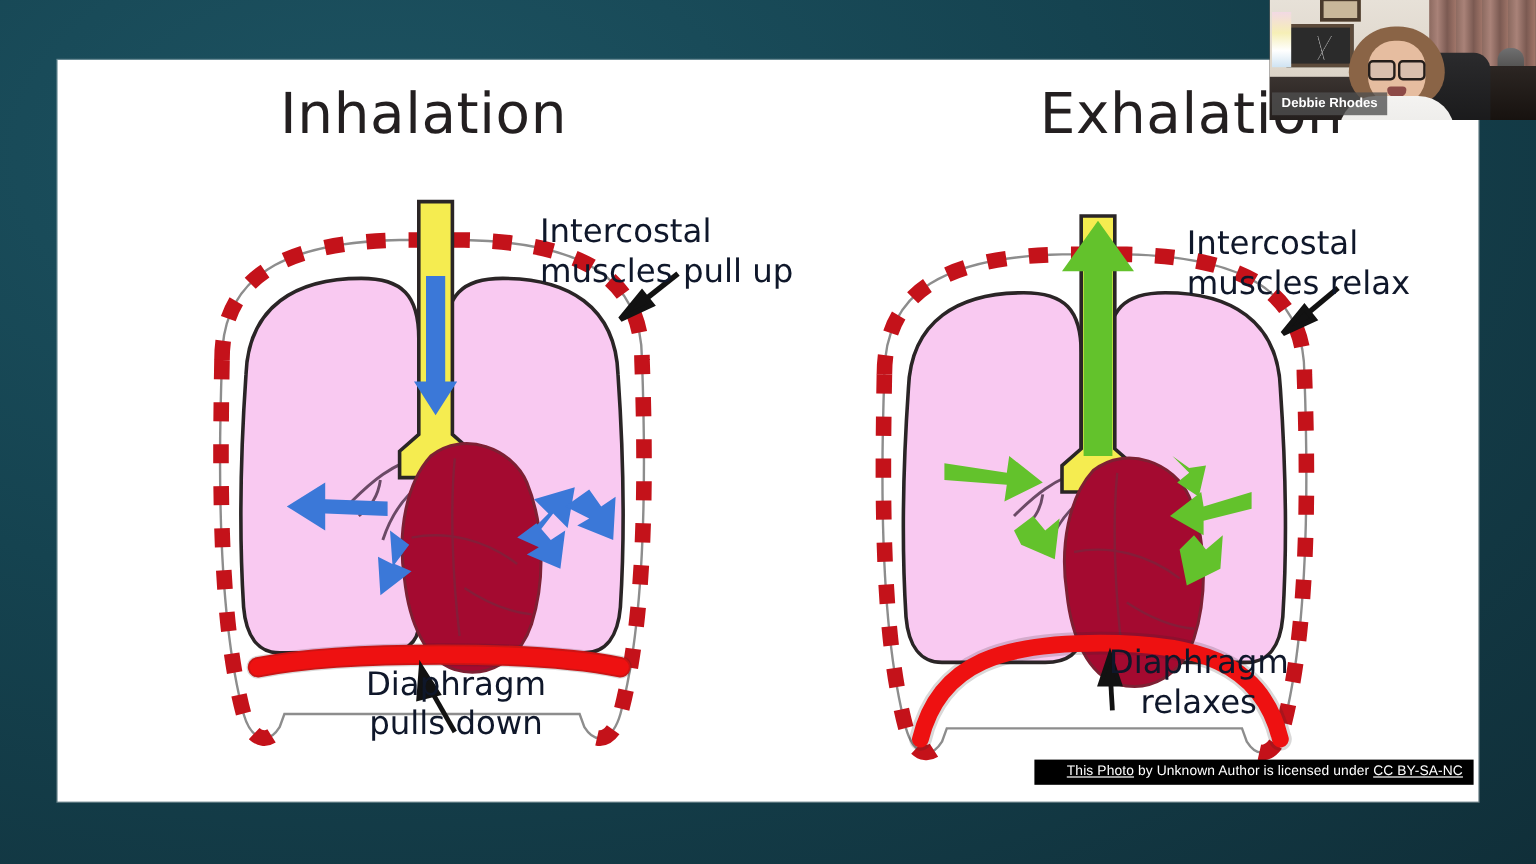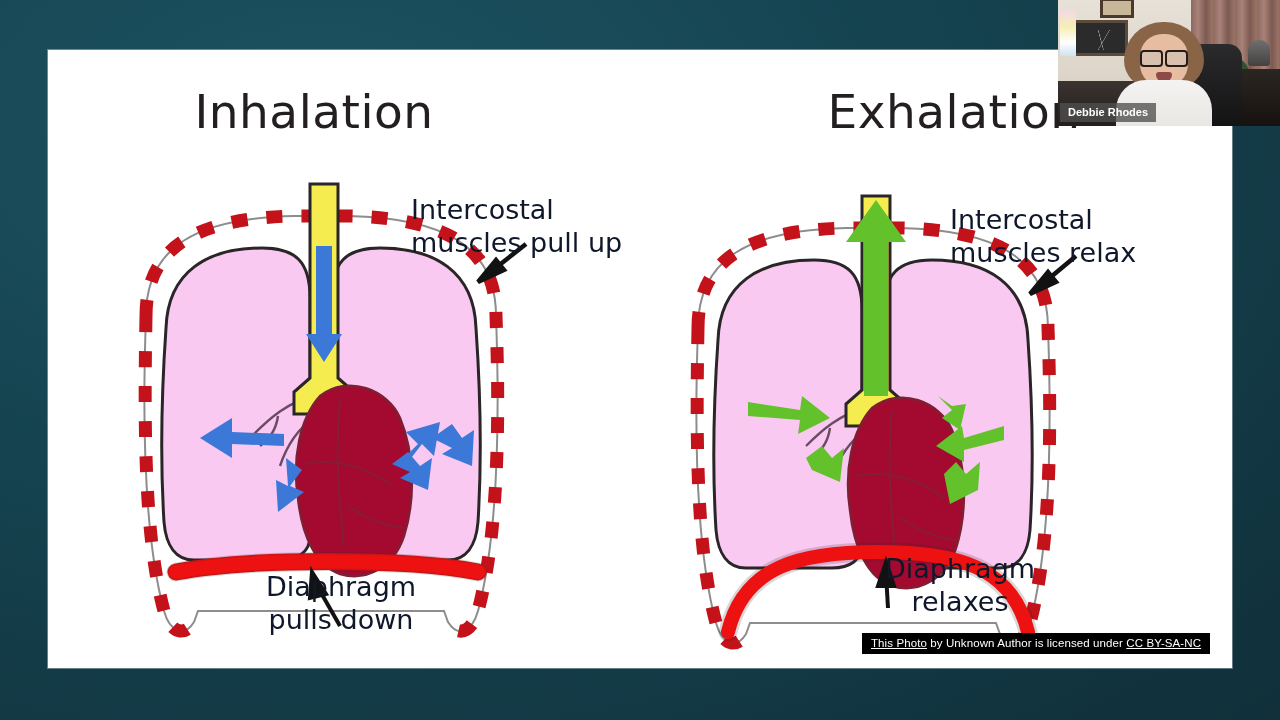--- a/index.html
+++ b/index.html
@@ -16,21 +16,21 @@
     background: radial-gradient(ellipse at 25% 18%, #1d5362 0%, #154350 45%, #102f39 100%);
   }
   
   #slide {
     position: absolute; left: 48px; top: 50px;
     width: 1184px; height: 618px;
     background: #ffffff;
     box-shadow: 0 0 0 1px rgba(255,255,255,.35);
     overflow: hidden;
   }
-  .panel { position: absolute; top: 16px; height: 100%; }
+  .panel { position: absolute; top: 0; height: 100%; margin-left: 39px; }
   #panel-left  { left: 0px;   width: 592px; }
   #panel-right { left: 592px; width: 592px; }
 
   .heading {
     position: absolute; top: 18px; width: 100%;
     text-align: center;
     font-family: "DejaVu Sans", sans-serif;
     font-size: 47px; font-weight: 400; letter-spacing: .5px;
     color: #231f20;
   }
@@ -49,28 +49,28 @@
   #dlabel-right   { left: 205px; top: 487px; text-align: center; width: 230px;}
 
   .diagram { position: absolute; left: 0; top: 0; width: 592px; height: 618px; }
 
   
   #attribution {
     position: absolute; left: 814px; top: 583px;
     background: #000; color: #fff;
     font-family: "Liberation Sans", sans-serif;
     font-size: 11.5px; letter-spacing: .1px;
-    padding: 4px 9px 5px 9px; white-space: nowrap;
+    padding: 4px 9px 5px 27px; white-space: nowrap;
   }
   #attribution a, #attribution .lnk { color: #fff; text-decoration: underline; }
 
   
   #webcam {
     position: absolute; left: 1058px; top: 0px;
-    width: 222px; height: 126px; overflow: hidden;
+    width: 222px; height: 100px; overflow: hidden;
     background: #2a2422;
   }
   #webcam .scene { position: absolute; inset: 0; }
   .wall {
     position: absolute; left: 0; top: 0; width: 62%; height: 100%;
     background: linear-gradient(180deg,#e7e1d8 0%, #ddd5c9 60%, #cfc6ba 100%);
   }
   .curtain {
     position: absolute; right: 0; top: 0; width: 40%; height: 100%;
     background: repeating-linear-gradient(90deg,#8c6a60 0px,#a98278 7px,#7b5a52 15px,#9e7468 22px);

